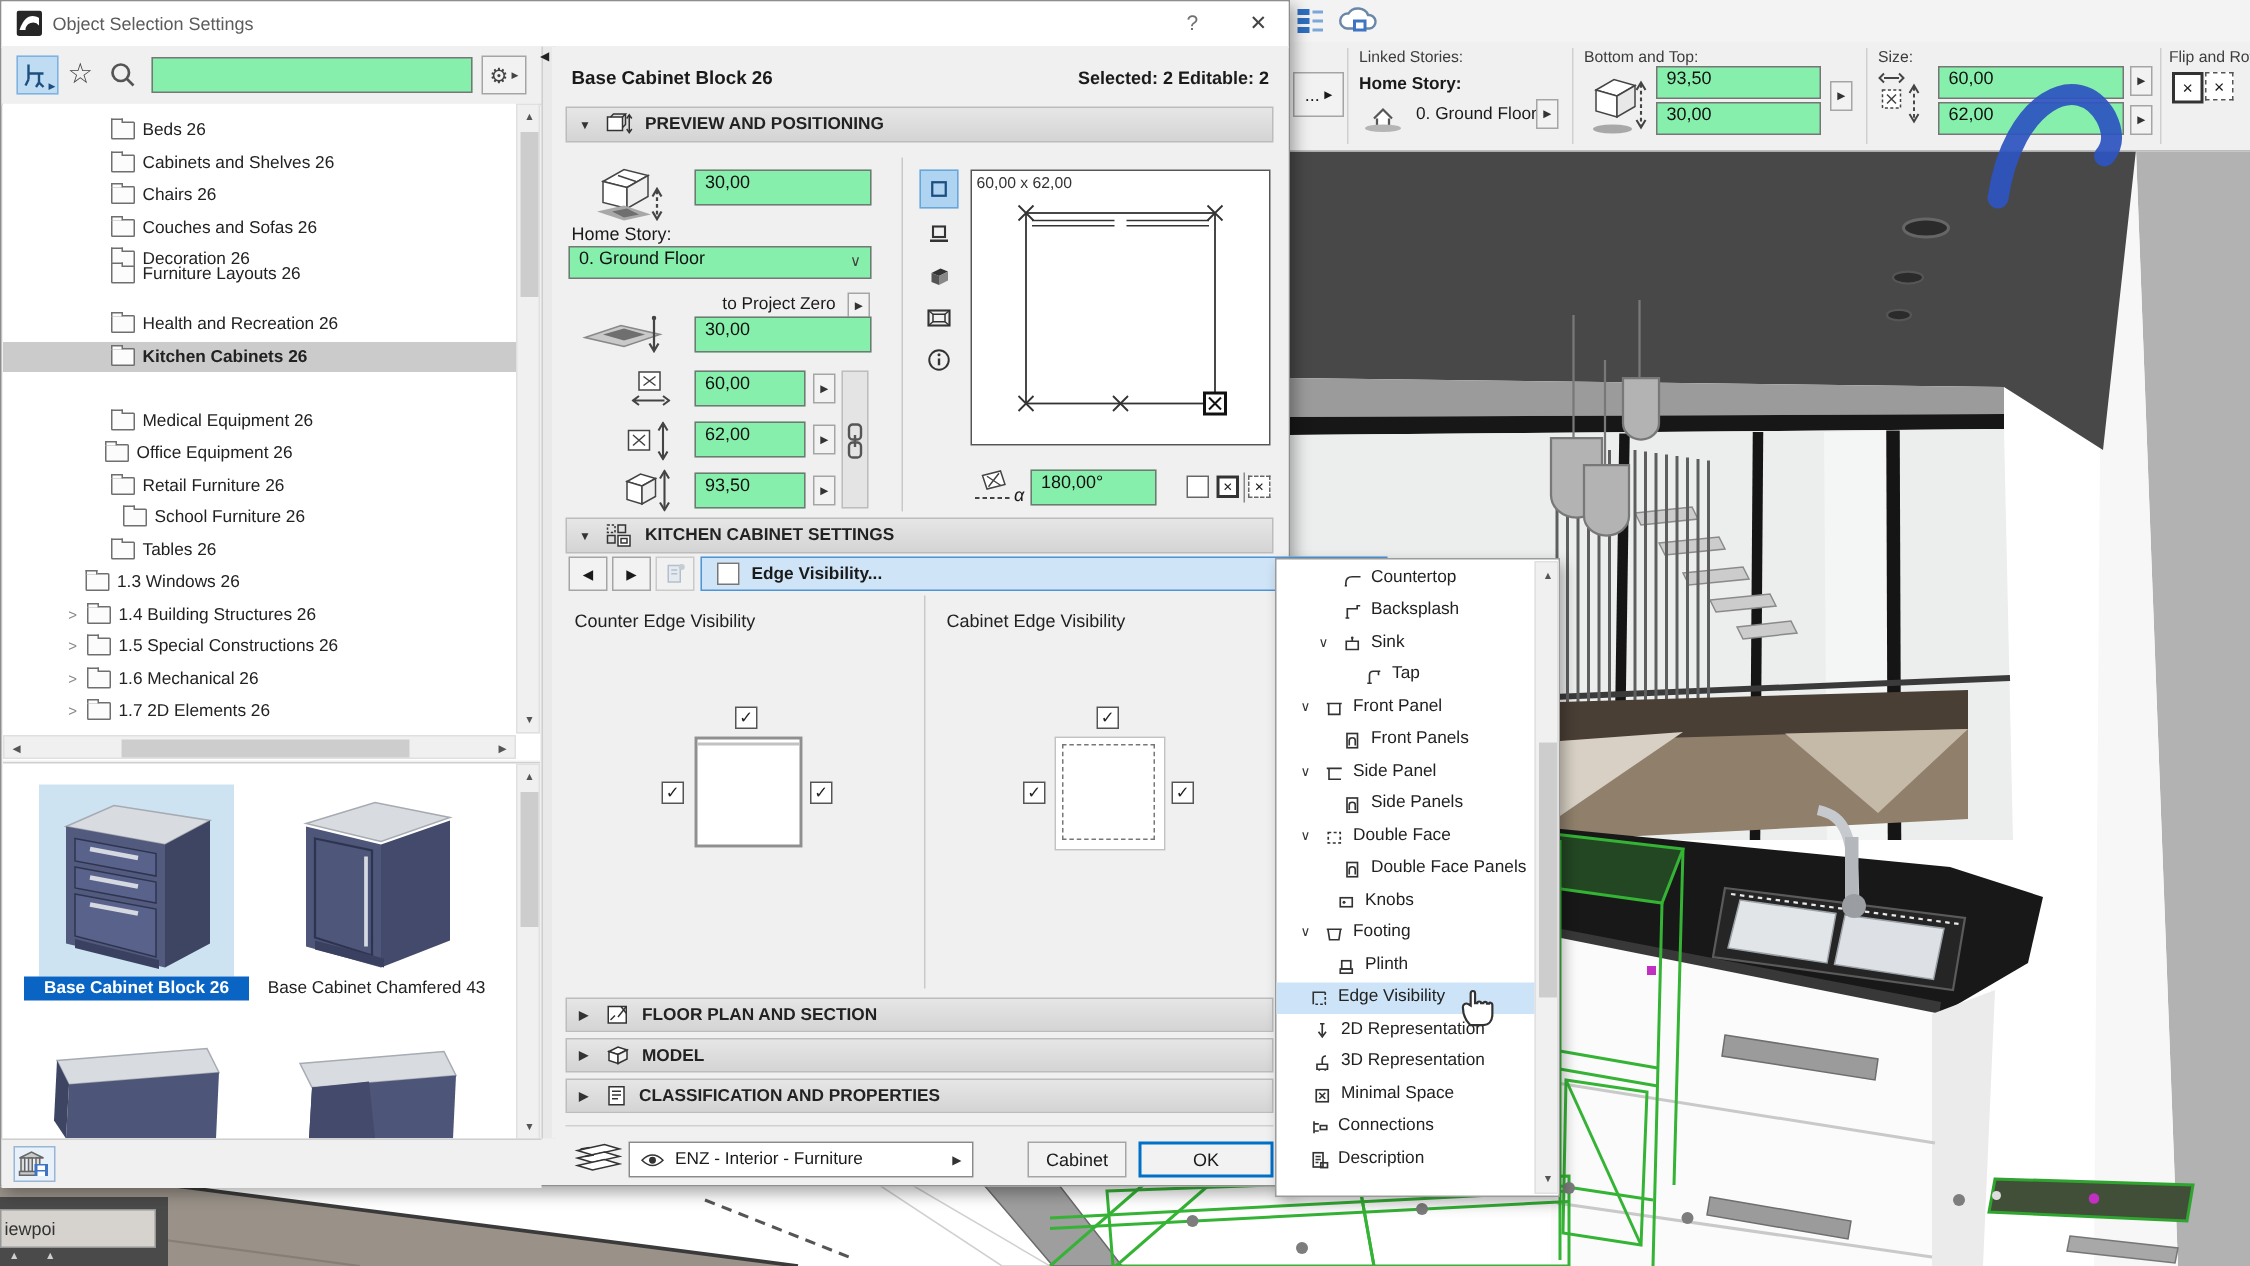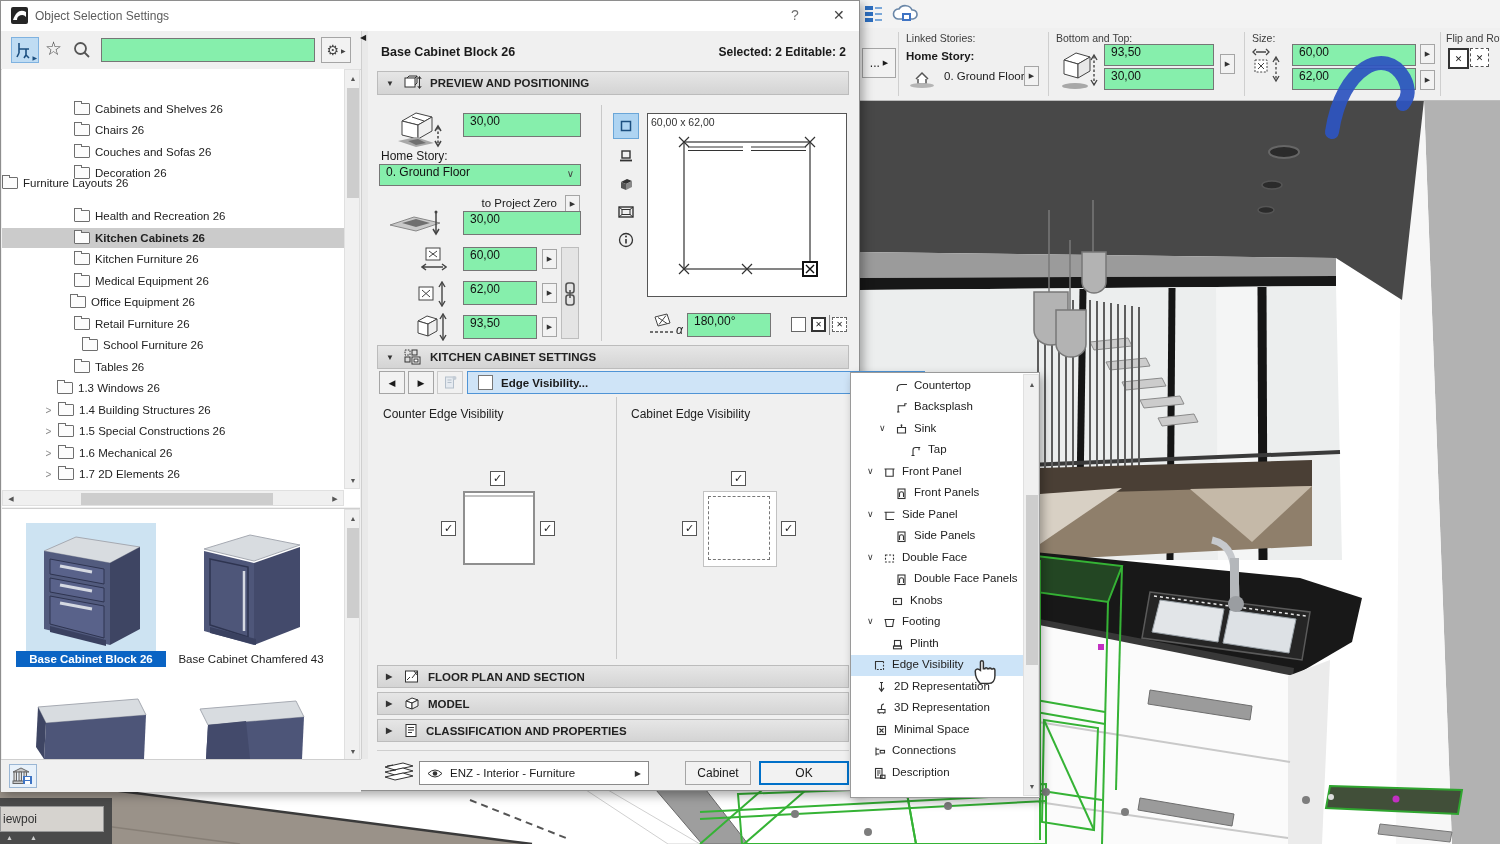--- a/index.html
+++ b/index.html
@@ -302,51 +302,51 @@
       <div class="inp abs" style="left:100px;top:7px;width:214px;height:24px">
         <span></span>
       </div>
       <div class="abs btn" style="left:320px;top:6px;width:30px;height:26px;gap:2px">
         <span style="font-size:14px;color:#444">⚙</span>
         <span style="font-size:6px;color:#444">▶</span>
       </div>
     </div>
 
     <div class="abs" style="left:1px;top:68px;width:358px;height:438px;background:#fff;overflow:hidden">
+      <div class="trow" style="top:8px;padding-left:72px">
+          <span class="folder"></span>
+          <span>Beds 26</span>
+        </div>
       <div class="trow" style="top:30px;padding-left:72px">
           <span class="folder"></span>
           <span>Cabinets and Shelves 26</span>
         </div>
       <div class="trow" style="top:51px;padding-left:72px">
           <span class="folder"></span>
           <span>Chairs 26</span>
         </div>
       <div class="trow" style="top:73px;padding-left:72px">
           <span class="folder"></span>
           <span>Couches and Sofas 26</span>
         </div>
       <div class="trow" style="top:94px;padding-left:72px">
           <span class="folder"></span>
           <span>Decoration 26</span>
         </div>
-      <div class="trow" style="top:104px;">
+      <div class="trow" style="top:104px;padding-left:72px">
           <span class="folder"></span>
           <span>Furniture Layouts 26</span>
         </div>
       <div class="trow" style="top:137px;padding-left:72px">
           <span class="folder"></span>
           <span>Health and Recreation 26</span>
         </div>
       <div class="trow sel" style="top:159px;padding-left:72px">
           <span class="folder"></span>
           <span style="font-weight:bold">Kitchen Cabinets 26</span>
-        </div>
-      <div class="trow" style="top:180px;padding-left:72px">
-          <span class="folder"></span>
-          <span>Kitchen Furniture 26</span>
         </div>
       <div class="trow" style="top:202px;padding-left:72px">
           <span class="folder"></span>
           <span>Medical Equipment 26</span>
         </div>
       <div class="trow" style="top:223px;padding-left:68px">
           <span class="folder"></span>
           <span>Office Equipment 26</span>
         </div>
       <div class="trow" style="top:245px;padding-left:72px">

